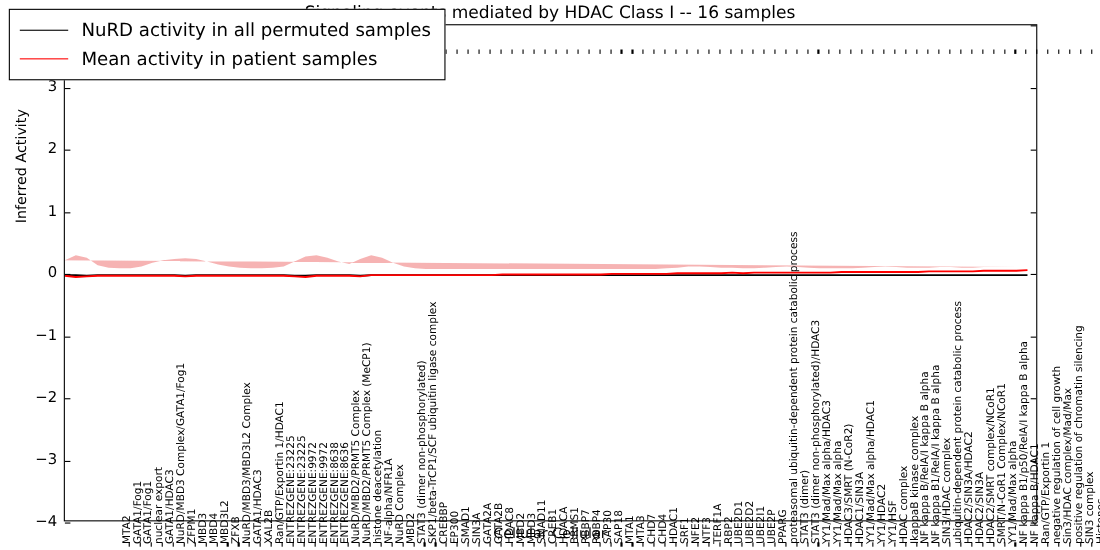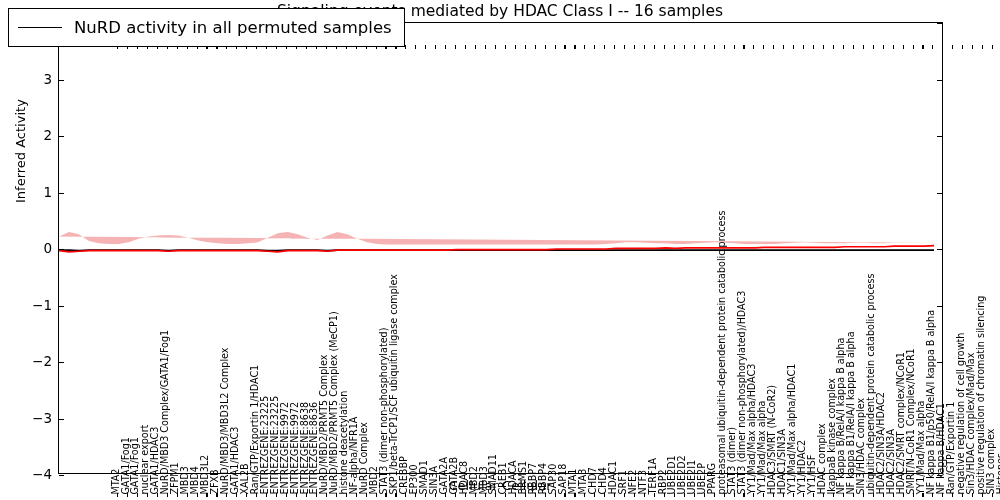--- a/index.html
+++ b/index.html
@@ -379,15 +379,19 @@
       <div class="ytickmark r" style="top: 452px;"></div>
     </div>
 
   <div id="xlabel">Cellular Cellular</div>
 
   <div id="legend">
     <div class="legrow">
       <span class="legline" style="border-top-color: rgb(0, 0, 0);"></span>
       <span class="legtext">NuRD activity in all permuted samples</span>
     </div>
+    <div class="legrow">
+      <span class="legline" style="border-top-color: rgb(255, 0, 0);"></span>
+      <span class="legtext">Mean activity in patient samples</span>
+    </div>
   </div>
 
 </div>
 
 </body></html>

